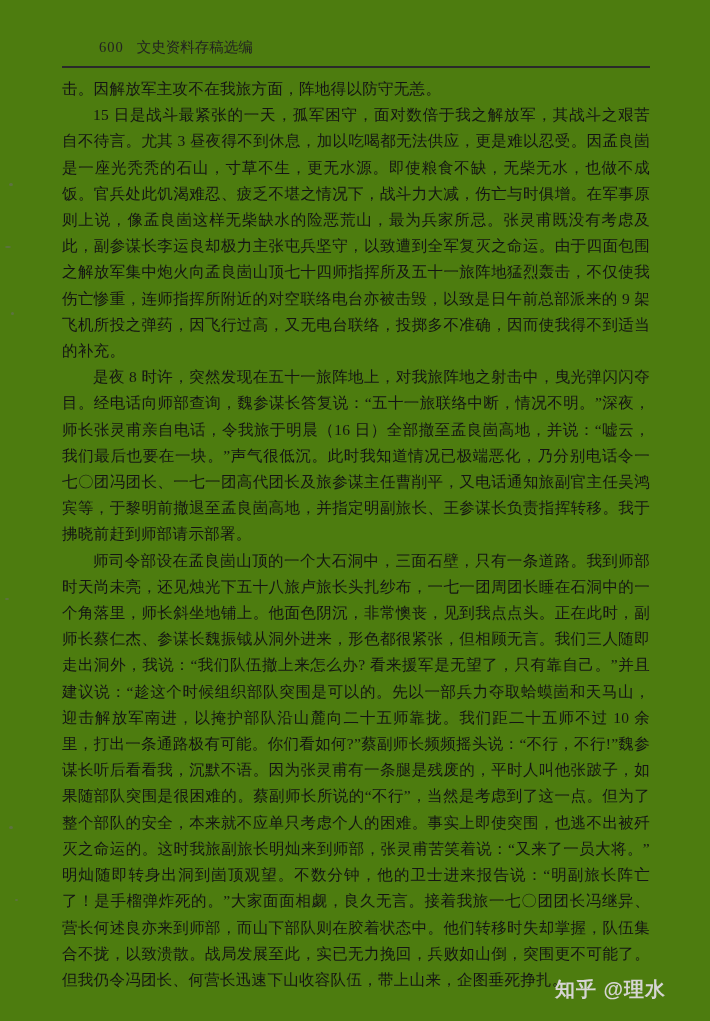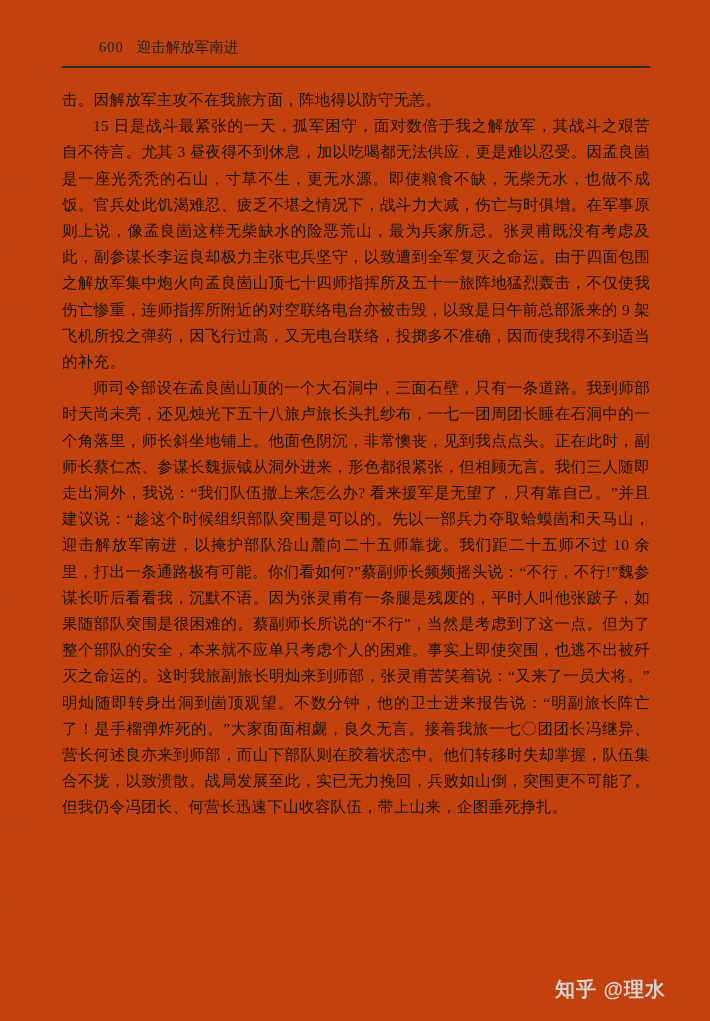--- a/index.html
+++ b/index.html
@@ -11,21 +11,21 @@
     width: 710px;
     height: 1021px;
     position: relative;
     overflow: hidden;
     font-family: "Liberation Serif", "DejaVu Serif", serif;
     color: #1a1a1a;
   }
   .page {
     position: absolute;
     inset: 0;
-    background: #c2410c;
+    background: #4d7c0f;
     padding-left: 24px;
   }
   .content {
     position: absolute;
     left: 62px;
     right: 60px;
     top: 0;
   }
   .running-header {
     display: flex;
@@ -39,21 +39,21 @@
   .page-number {
     letter-spacing: 1px;
   }
   .header-rule {
     margin-top: 9px;
     height: 2px;
     background: #2a2a2a;
     border: none;
   }
   .article {
-    margin-top: 19px;
+    margin-top: 8px;
   }
   .para {
     margin: 0;
     font-size: 15.5px;
     line-height: 26.2px;
     text-align: justify;
     text-indent: 2em;
     color: #141414;
     letter-spacing: 0.3px;
   }
@@ -92,31 +92,32 @@
   <div class="scan-speck speck-2"></div>
   <div class="scan-speck speck-3"></div>
   <div class="scan-speck speck-4"></div>
   <div class="scan-speck speck-5"></div>
   <div class="scan-speck speck-6"></div>
 
   <div class="content">
 
     <div class="running-header">
       <span class="page-number">600</span>
-      <span class="book-title">迎击解放军南进</span>
+      <span class="book-title">文史资料存稿选编</span>
     </div>
 
     <div class="header-rule"></div>
 
     <div class="article">
 
       <p class="para no-indent">击。因解放军主攻不在我旅方面，阵地得以防守无恙。</p>
 
       <p class="para">15 日是战斗最紧张的一天，孤军困守，面对数倍于我之解放军，其战斗之艰苦自不待言。尤其 3 昼夜得不到休息，加以吃喝都无法供应，更是难以忍受。因孟良崮是一座光秃秃的石山，寸草不生，更无水源。即使粮食不缺，无柴无水，也做不成饭。官兵处此饥渴难忍、疲乏不堪之情况下，战斗力大减，伤亡与时俱增。在军事原则上说，像孟良崮这样无柴缺水的险恶荒山，最为兵家所忌。张灵甫既没有考虑及此，副参谋长李运良却极力主张屯兵坚守，以致遭到全军复灭之命运。由于四面包围之解放军集中炮火向孟良崮山顶七十四师指挥所及五十一旅阵地猛烈轰击，不仅使我伤亡惨重，连师指挥所附近的对空联络电台亦被击毁，以致是日午前总部派来的 9 架飞机所投之弹药，因飞行过高，又无电台联络，投掷多不准确，因而使我得不到适当的补充。</p>
 
+      <p class="para">是夜 8 时许，突然发现在五十一旅阵地上，对我旅阵地之射击中，曳光弹闪闪夺目。经电话向师部查询，魏参谋长答复说：“五十一旅联络中断，情况不明。”深夜，师长张灵甫亲自电话，令我旅于明晨（16 日）全部撤至孟良崮高地，并说：“嘘云，我们最后也要在一块。”声气很低沉。此时我知道情况已极端恶化，乃分别电话令一七〇团冯团长、一七一团高代团长及旅参谋主任曹削平，又电话通知旅副官主任吴鸿宾等，于黎明前撤退至孟良崮高地，并指定明副旅长、王参谋长负责指挥转移。我于拂晓前赶到师部请示部署。</p>
 
       <p class="para">师司令部设在孟良崮山顶的一个大石洞中，三面石壁，只有一条道路。我到师部时天尚未亮，还见烛光下五十八旅卢旅长头扎纱布，一七一团周团长睡在石洞中的一个角落里，师长斜坐地铺上。他面色阴沉，非常懊丧，见到我点点头。正在此时，副师长蔡仁杰、参谋长魏振钺从洞外进来，形色都很紧张，但相顾无言。我们三人随即走出洞外，我说：“我们队伍撤上来怎么办? 看来援军是无望了，只有靠自己。”并且建议说：“趁这个时候组织部队突围是可以的。先以一部兵力夺取蛤蟆崮和天马山，迎击解放军南进，以掩护部队沿山麓向二十五师靠拢。我们距二十五师不过 10 余里，打出一条通路极有可能。你们看如何?”蔡副师长频频摇头说：“不行，不行!”魏参谋长听后看看我，沉默不语。因为张灵甫有一条腿是残废的，平时人叫他张跛子，如果随部队突围是很困难的。蔡副师长所说的“不行”，当然是考虑到了这一点。但为了整个部队的安全，本来就不应单只考虑个人的困难。事实上即使突围，也逃不出被歼灭之命运的。这时我旅副旅长明灿来到师部，张灵甫苦笑着说：“又来了一员大将。”明灿随即转身出洞到崮顶观望。不数分钟，他的卫士进来报告说：“明副旅长阵亡了！是手榴弹炸死的。”大家面面相觑，良久无言。接着我旅一七〇团团长冯继异、营长何述良亦来到师部，而山下部队则在胶着状态中。他们转移时失却掌握，队伍集合不拢，以致溃散。战局发展至此，实已无力挽回，兵败如山倒，突围更不可能了。但我仍令冯团长、何营长迅速下山收容队伍，带上山来，企图垂死挣扎。</p>
 
     </div>
   </div>
 
   <div class="watermark">知乎 @理水</div>
 
 </div>
 

